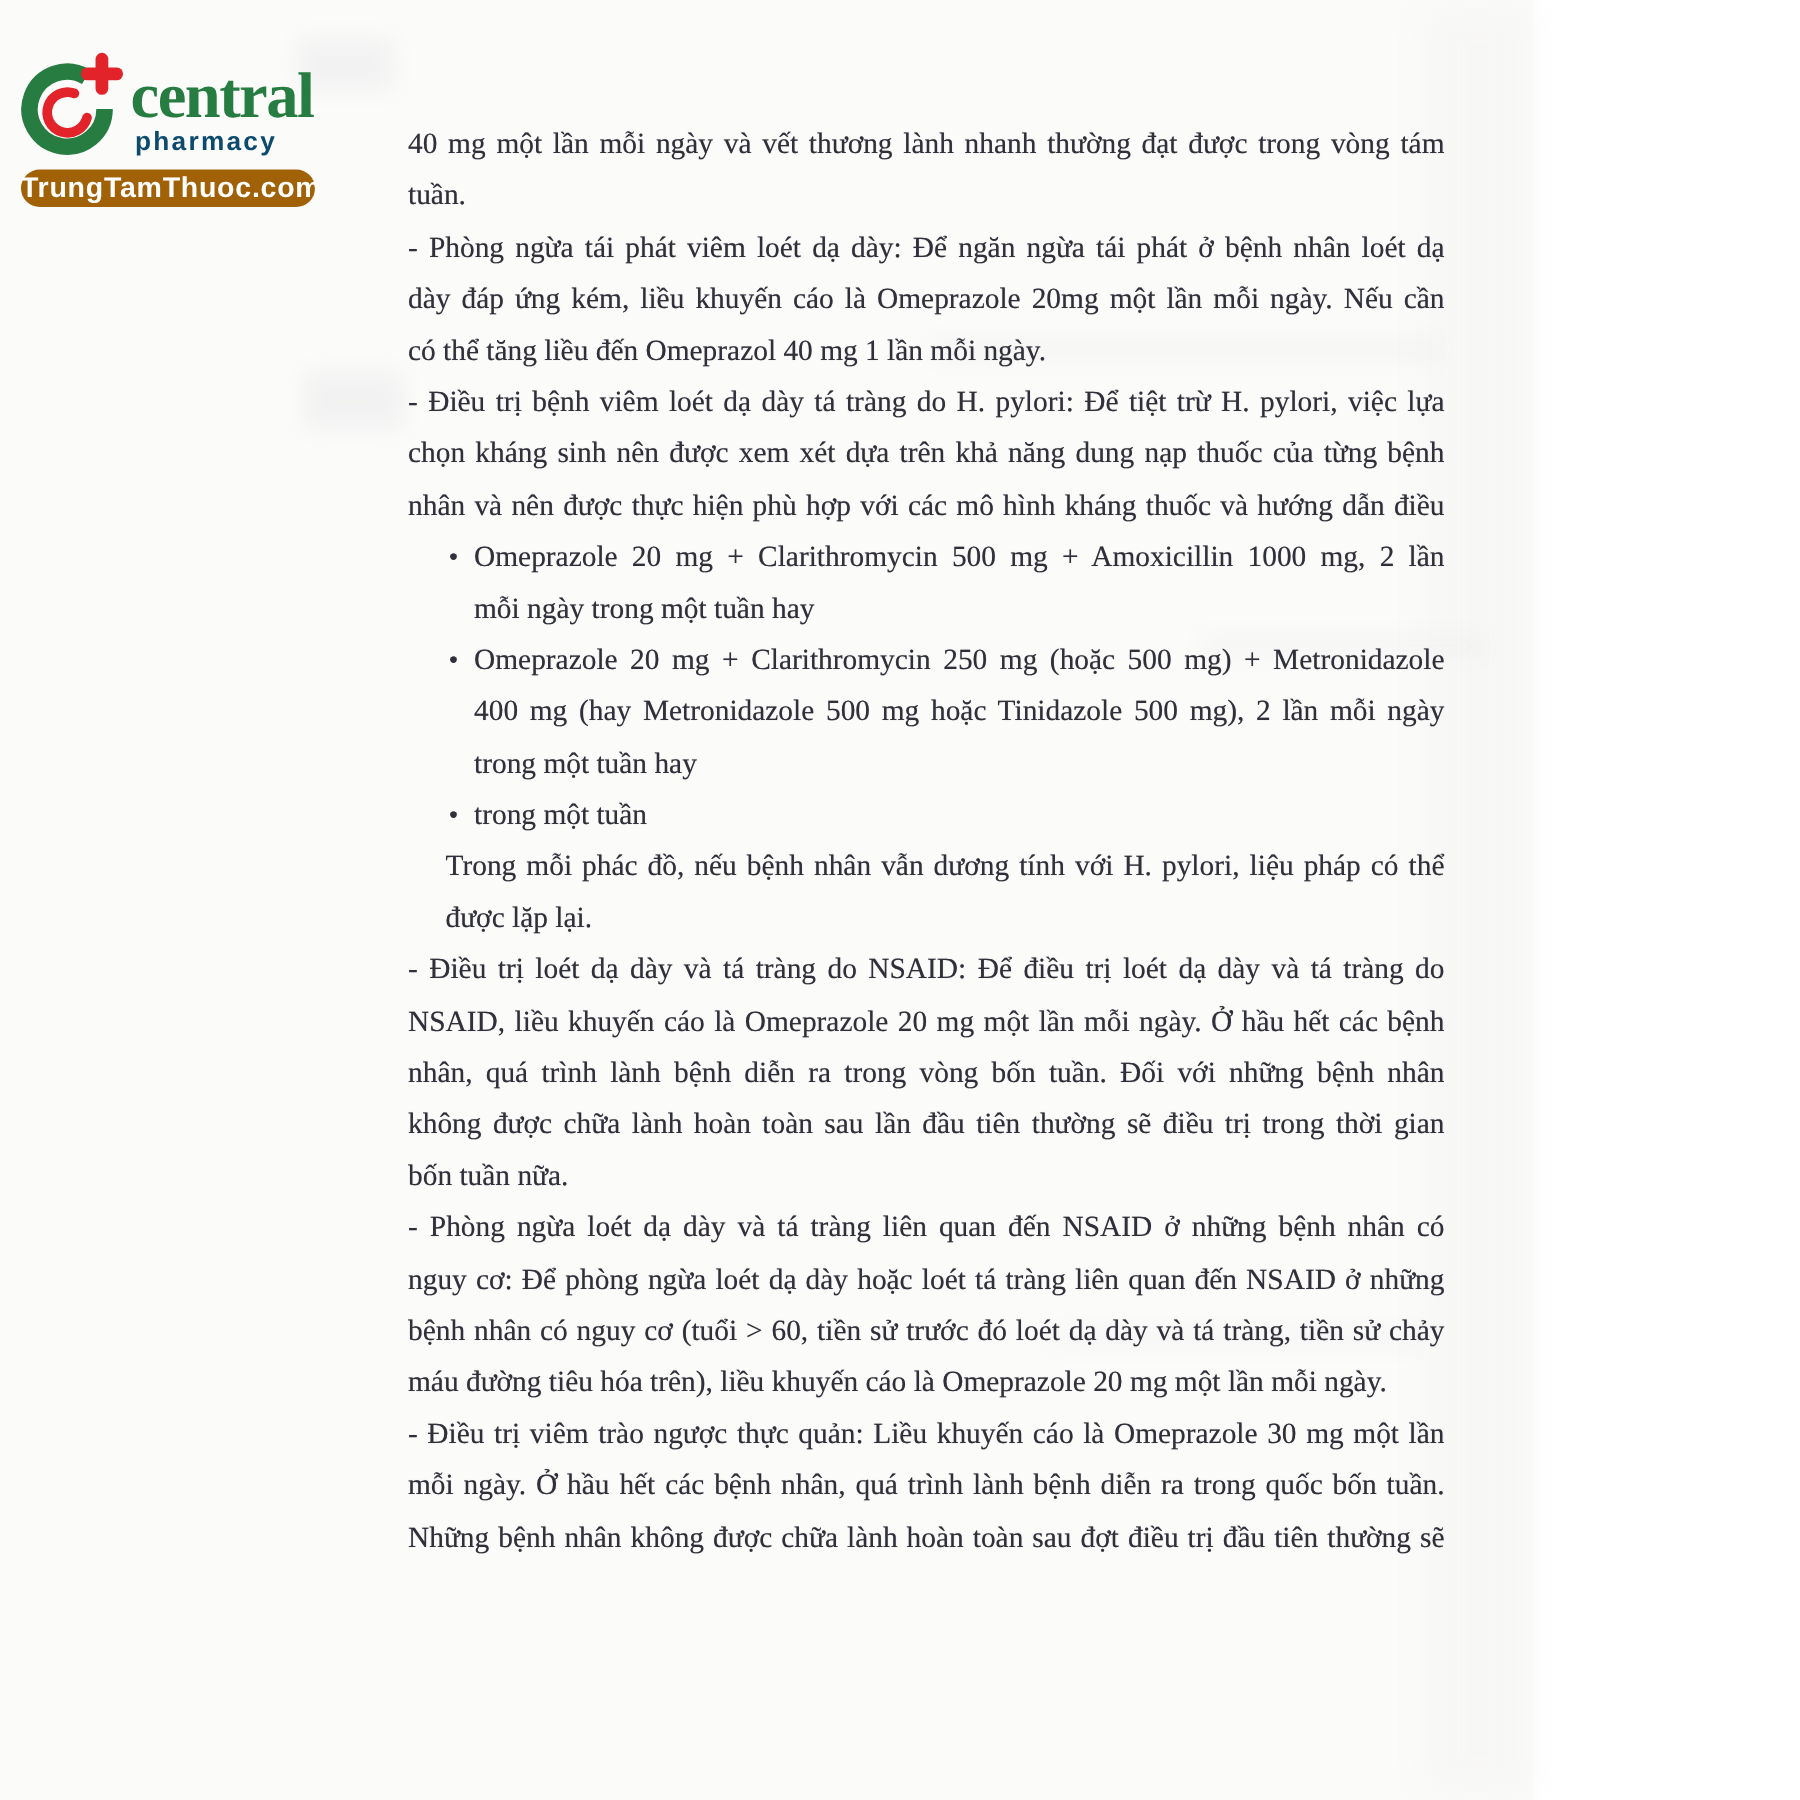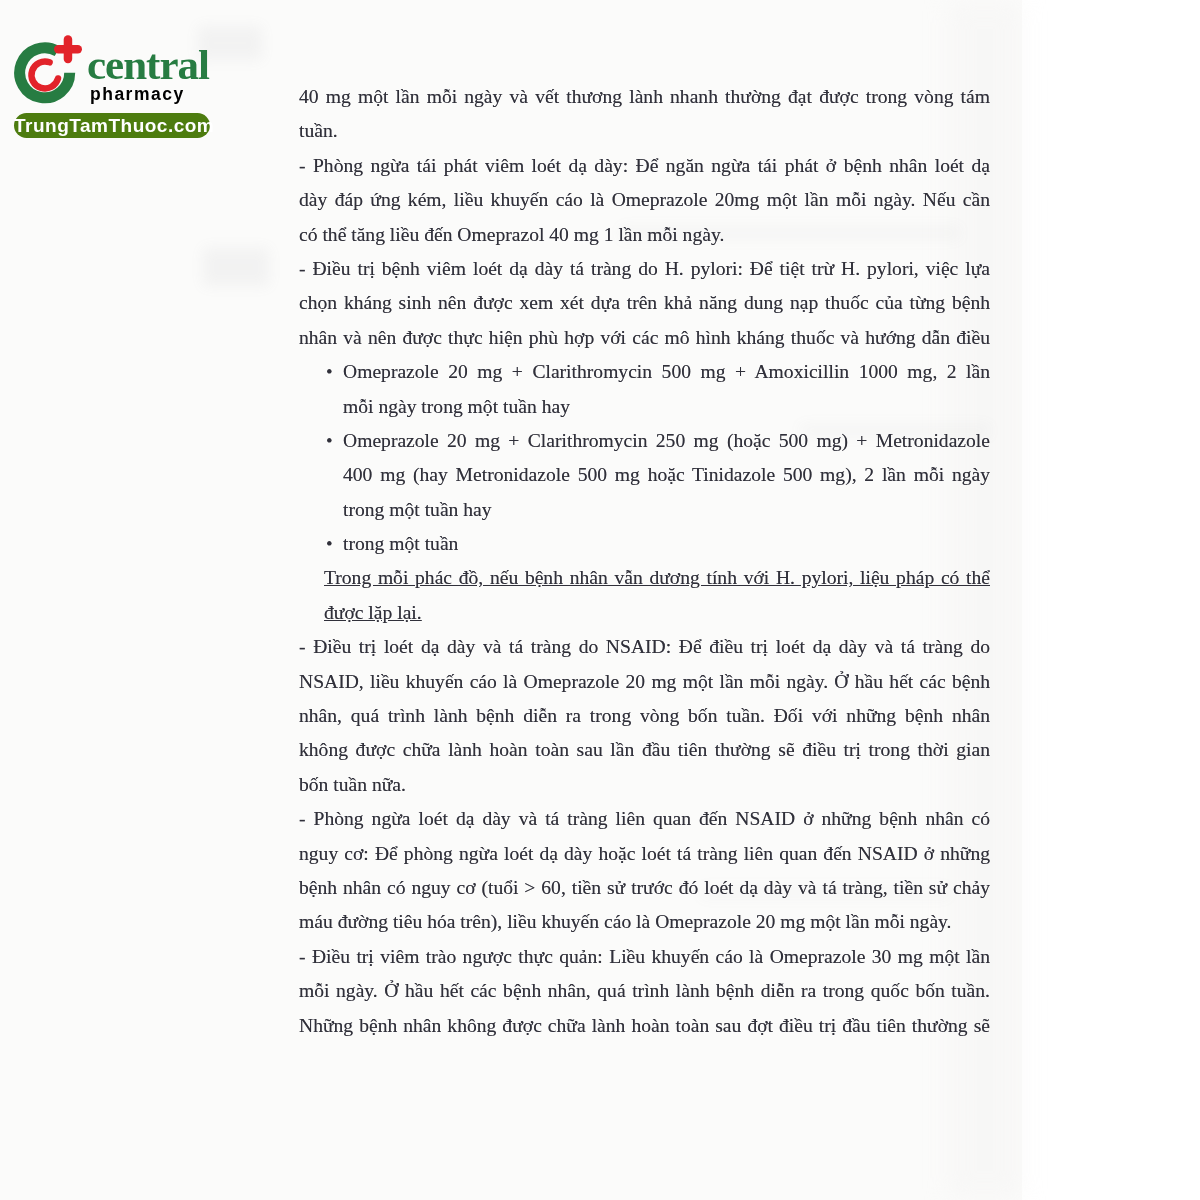--- a/index.html
+++ b/index.html
@@ -51,21 +51,21 @@
     height:34.4px;line-height:34.4px;font-size:19.6px;
     overflow:hidden;white-space:normal;
     text-shadow:0 0 .5px rgba(48,48,58,.55);
   }
   .line.j{text-align:justify;text-align-last:justify;}
   .bullet{padding-left:44px;}
   .bullet .dot{
     position:absolute;left:27px;top:0;height:34.4px;line-height:33px;
     font-size:19px;
   }
-  .indent{padding-left:25px;text-decoration:underline;}
+  .indent{padding-left:25px;}
 </style>
 </head>
 <body>
 
 <div class="page-tint"></div>
 <div class="scan-strip"></div>
 
 <div class="smudge s1"></div>
 <div class="smudge s2"></div>
 <div class="smudge s3"></div>
@@ -76,25 +76,25 @@
   <svg width="68" height="74" viewBox="0 0 68 74">
 
     <path d="M 43.5 17.3 A 25 25 0 1 0 55.7 38.7" fill="none" stroke="#277c42" stroke-width="11" stroke-linecap="butt"></path>
 
     <path d="M 35.6 28.3 A 13.5 13.5 0 1 0 44.0 44.5" fill="none" stroke="#e2232a" stroke-width="6.5" stroke-linecap="round"></path>
 
     <rect x="40" y="11" width="28" height="8.5" rx="4.2" fill="#e2232a"></rect>
     <rect x="49.7" y="1.2" width="8.5" height="28" rx="4.2" fill="#e2232a"></rect>
   </svg>
   <div class="brand" style="color:#277c42">central</div>
-  <div class="subbrand" style="color:#000000">pharmacy</div>
-  <div class="badge" style="background:#4d7c0f">TrungTamThuoc.com</div>
+  <div class="subbrand" style="color:#0c4a6e">pharmacy</div>
+  <div class="badge" style="background:#a16207">TrungTamThuoc.com</div>
 </div>
 
-<div id="doc" style="color: rgb(48, 48, 58); margin-left: 27px;">
+<div id="doc" style="color: rgb(48, 48, 58);">
     <div class="block para">
       <div class="line j">40 mg một lần mỗi ngày và vết thương lành nhanh thường đạt được trong vòng tám</div>
       <div class="line">tuần.</div>
     </div>
     <div class="block para">
       <div class="line j">- Phòng ngừa tái phát viêm loét dạ dày: Để ngăn ngừa tái phát ở bệnh nhân loét dạ</div>
       <div class="line j">dày đáp ứng kém, liều khuyến cáo là Omeprazole 20mg một lần mỗi ngày. Nếu cần</div>
       <div class="line">có thể tăng liều đến Omeprazol 40 mg 1 lần mỗi ngày.</div>
     </div>
     <div class="block para">

